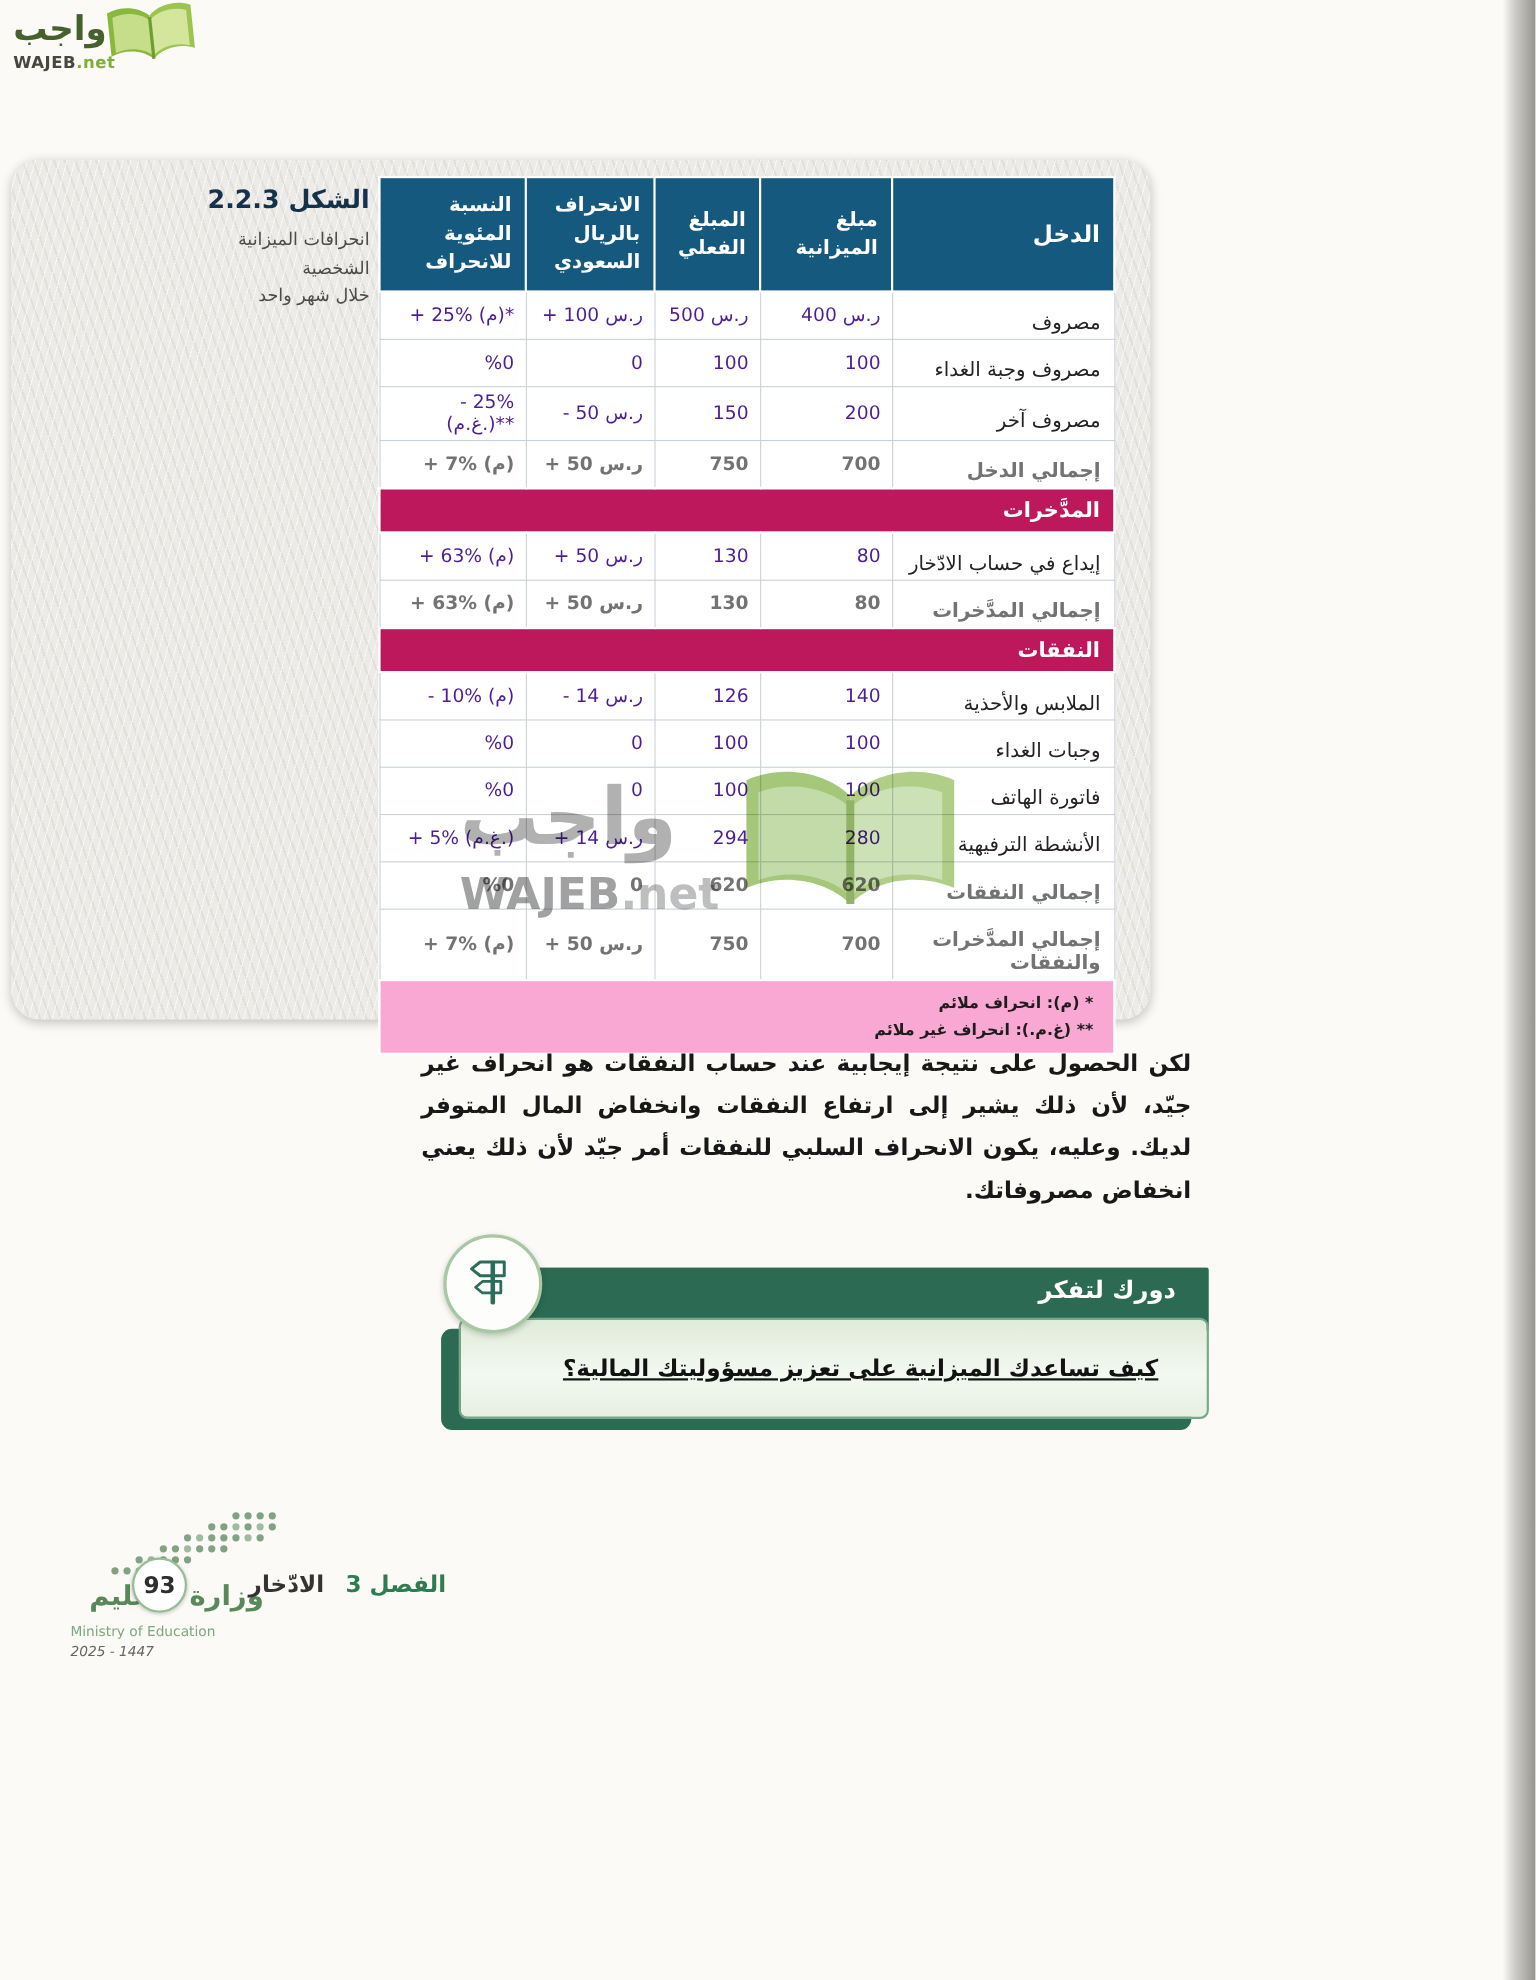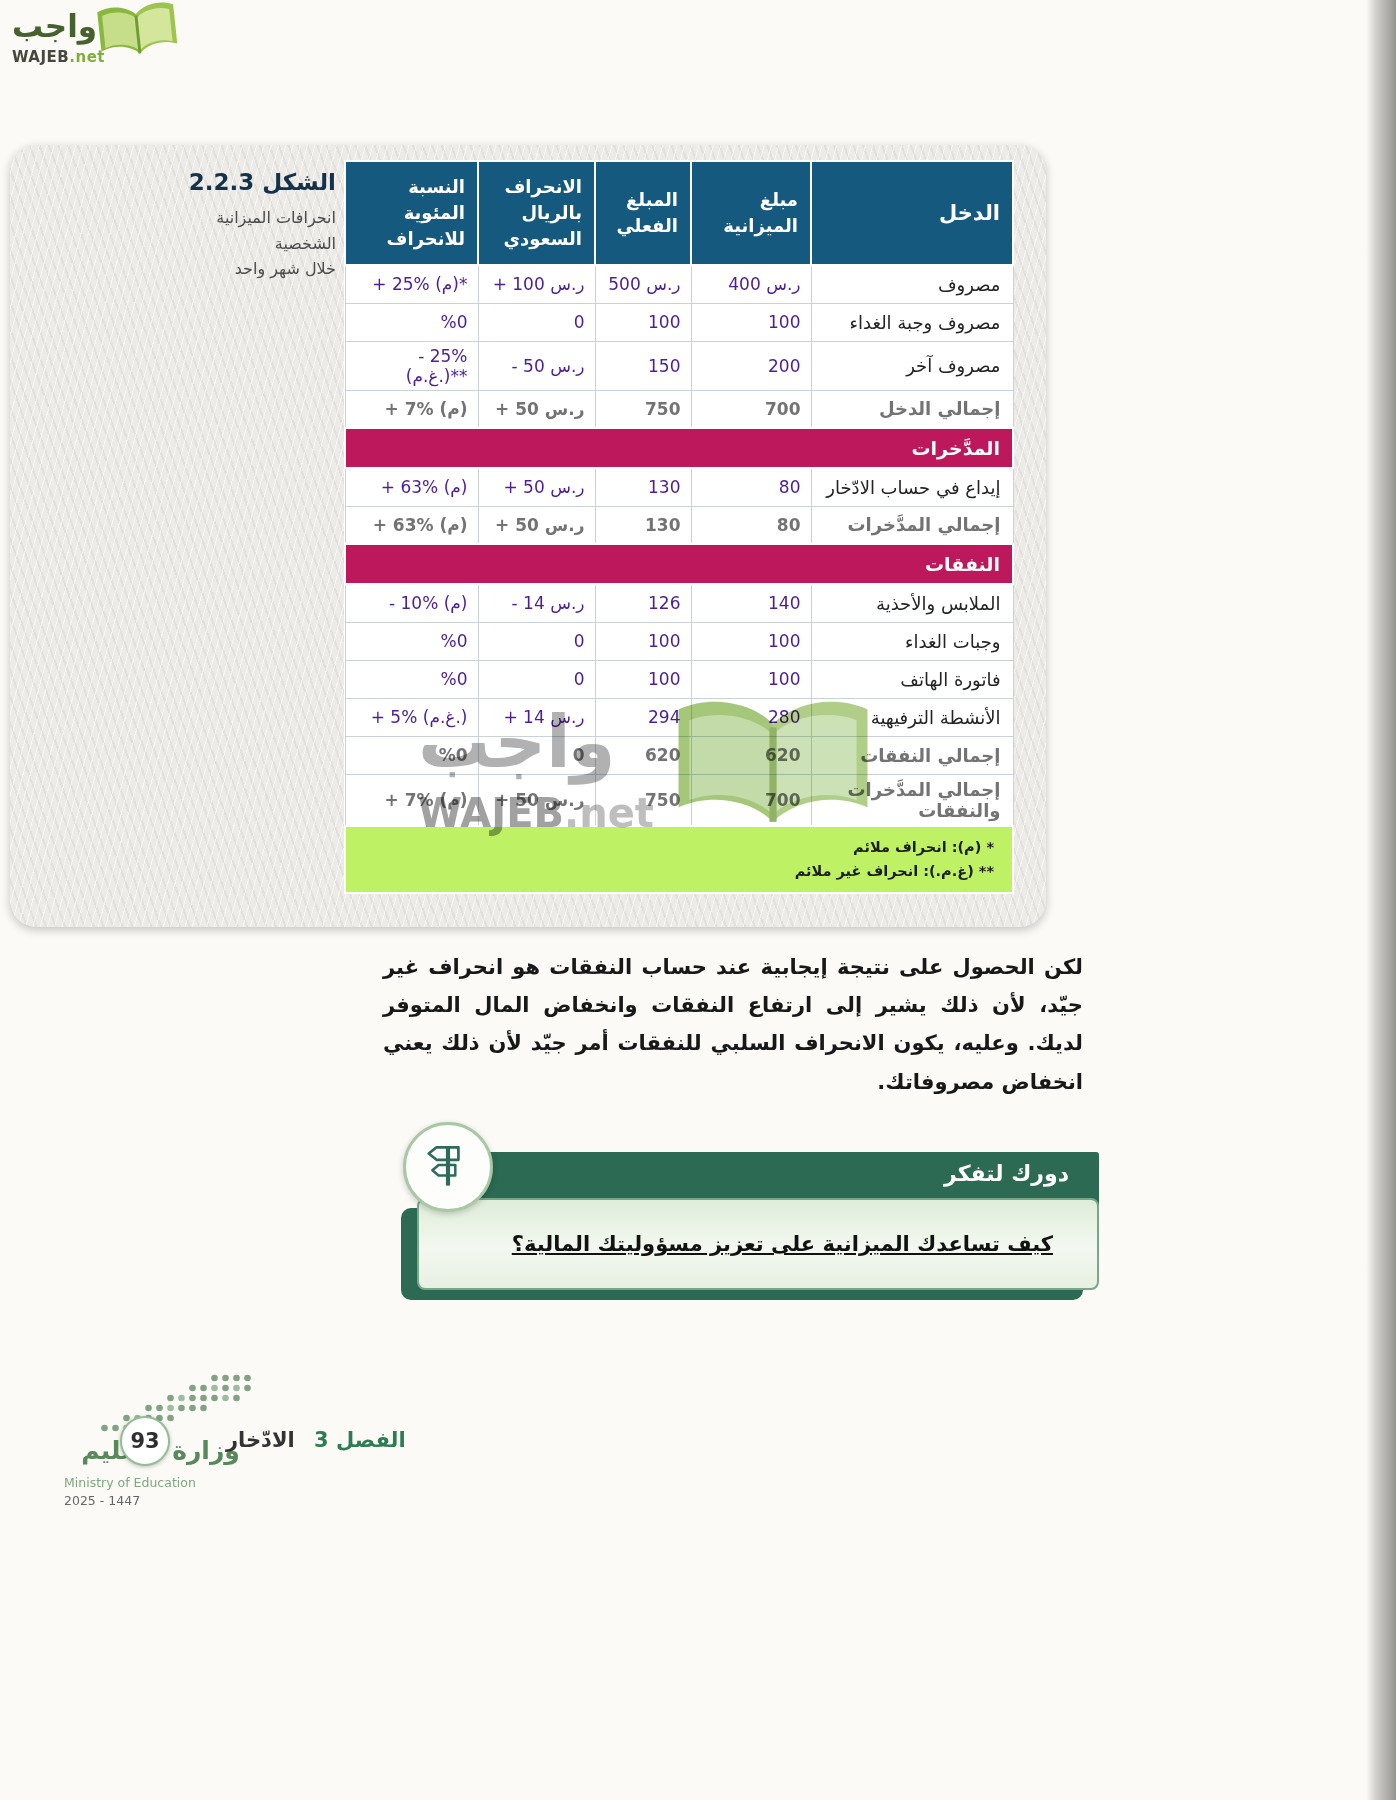--- a/index.html
+++ b/index.html
@@ -34,26 +34,26 @@
   .figure-caption { font-size:16px; color:#4c4c4c; line-height:1.6; }
 
   
   .budget-table { position:absolute; left:334px; top:15px; width:668px;
     border-collapse:collapse; table-layout:fixed; direction:rtl; background:#fff; }
   .budget-table th { background:#155a7e; color:#fff; font-weight:bold; border:2.5px solid #fff;
     vertical-align:middle; text-align:right; padding:6px 12px 6px 4px;
     white-space:pre-line; font-size:18px; line-height:1.45; height:104px; }
   .budget-table th.label-h { font-size:21px; }
   .budget-table td { border:1px solid #c9d2d9; height:38px; vertical-align:middle; background:#fff; }
-  .budget-table td.label { text-align:right; padding:4px 12px 4px 4px; font-size:18px; color:#232323; }
+  .budget-table td.label { text-align:right; padding:17px 12px 4px 4px; font-size:18px; color:#232323; }
   .budget-table td.num { direction:ltr; text-align:right; padding:4px 10px; font-size:17px; color:#4c1d95; }
   .budget-table tr.total-row td { font-weight:bold; color:#737373; }
   .budget-table tr.section-row td { background:#be185d; color:#fff; font-weight:bold;
     text-align:right; padding:6px 12px; font-size:19px; border:2.5px solid #fff; height:40px; }
-  .budget-table tfoot td { background:#bef264; border:2.5px solid #fff; padding:8px 18px; height:56px; }
+  .budget-table tfoot td { background:#f9a8d4; border:2.5px solid #fff; padding:8px 18px; height:56px; }
   .footnote { font-size:14.5px; font-weight:bold; color:#1d1d1d; line-height:1.7; direction:rtl; text-align:right; }
 
   
   .watermark { position:absolute; left:418px; top:692px; width:440px; display:flex; direction:ltr;
     align-items:flex-start; gap:10px; mix-blend-mode:multiply; opacity:.85; z-index:4; pointer-events:none; }
   .wm-text { padding-top:14px; text-align:left; }
   .wm-ar { font-size:72px; font-weight:bold; color:#a3a3a3; line-height:1; direction:rtl; }
   .wm-latin { font-size:40px; font-weight:bold; color:#909090; margin-top:12px; }
   .wm-latin .net { color:#b3b3b3; }
 
@@ -78,21 +78,21 @@
   .callout-icon-circle { position:absolute; left:18px; top:4px; width:90px; height:90px;
     background:#fdfdfb; border:3px solid #a7c8a2; border-radius:50%;
     display:flex; align-items:center; justify-content:center;
     box-shadow:0 2px 6px rgba(0,0,0,.2); z-index:3; }
 
   
   .ministry { position:absolute; left:58px; top:1372px; width:205px; }
   .ministry-ar { font-size:25px; font-weight:bold; color:#59895a; text-align:center;
     letter-spacing:-1px; margin-top:-2px; direction:rtl; }
   .ministry-en { font-size:12.5px; color:#7fa77f; margin-top:10px; direction:ltr; text-align:left; padding-left:6px; }
-  .ministry-years { font-size:12.5px; color:#666; direction:ltr; text-align:left; padding-left:6px; margin-top:3px; }
+  .ministry-years { font-size:12.5px; color:#666; direction:ltr; text-align:left; padding-left:6px; margin-top:3px;font-style:italic; }
   .page-badge { position:absolute; left:120px; top:1416px; width:50px; height:50px; border-radius:50%;
     background:#fff; border:2px solid #94bd94; box-shadow:0 1px 4px rgba(0,0,0,.25);
     display:flex; align-items:center; justify-content:center;
     font-size:21px; font-weight:bold; color:#2e2e2e; z-index:2; }
   .chapter-line { position:absolute; left:226px; top:1428px; direction:rtl; font-size:21px; font-weight:bold; }
   .chapter-line .chapter-num { color:#2e7d52; }
   .chapter-line .chapter-name { color:#333; margin-right:12px; }
 </style>
 </head>
 <body>

